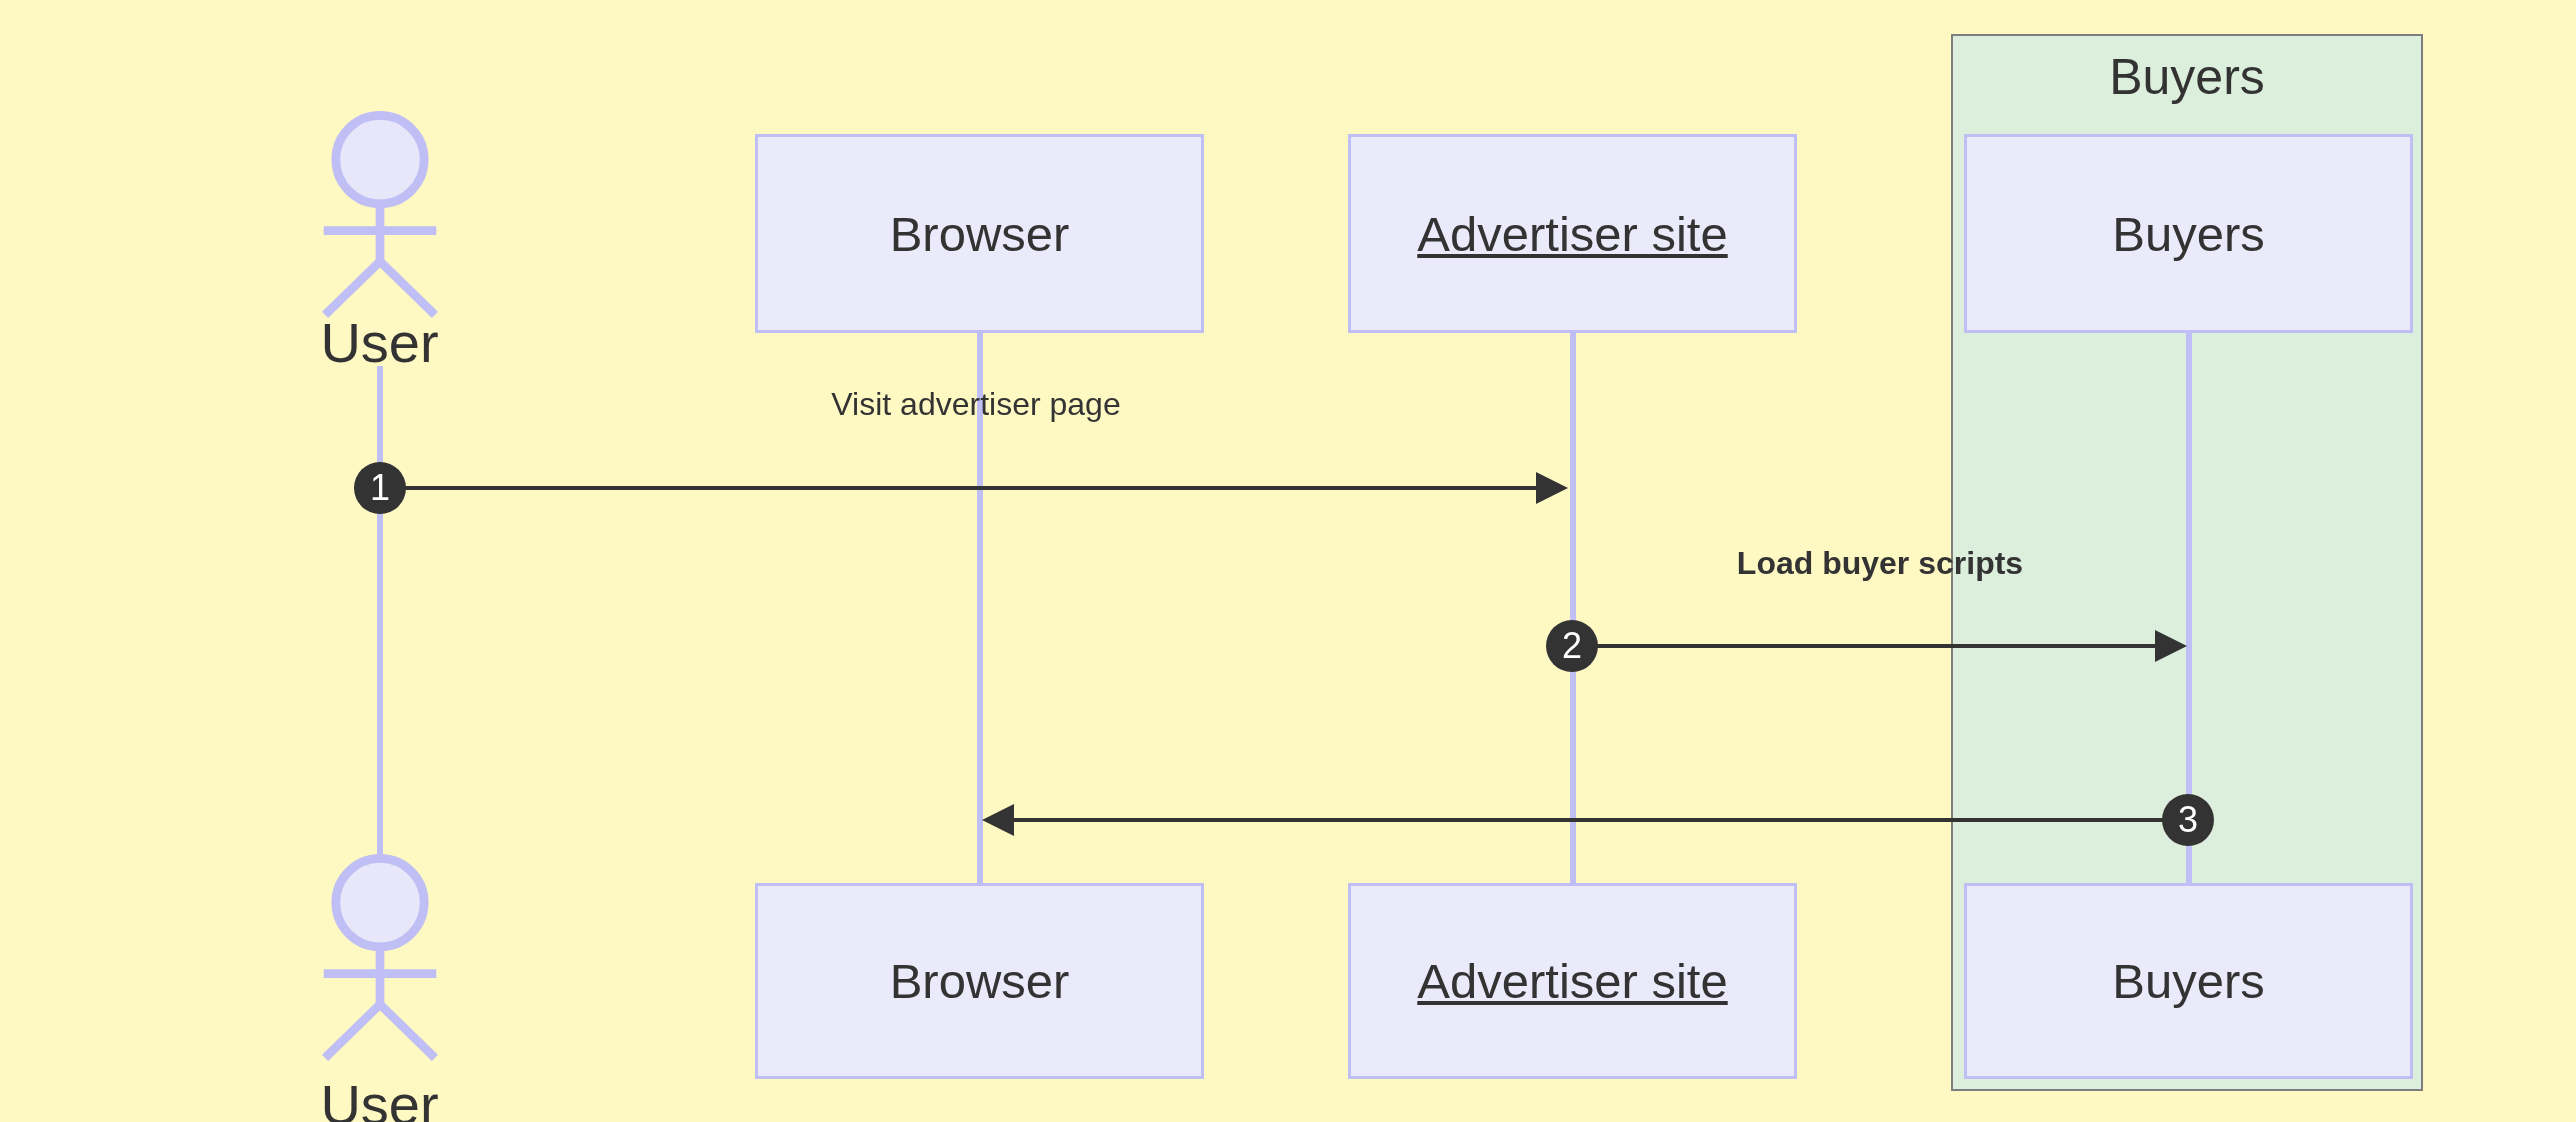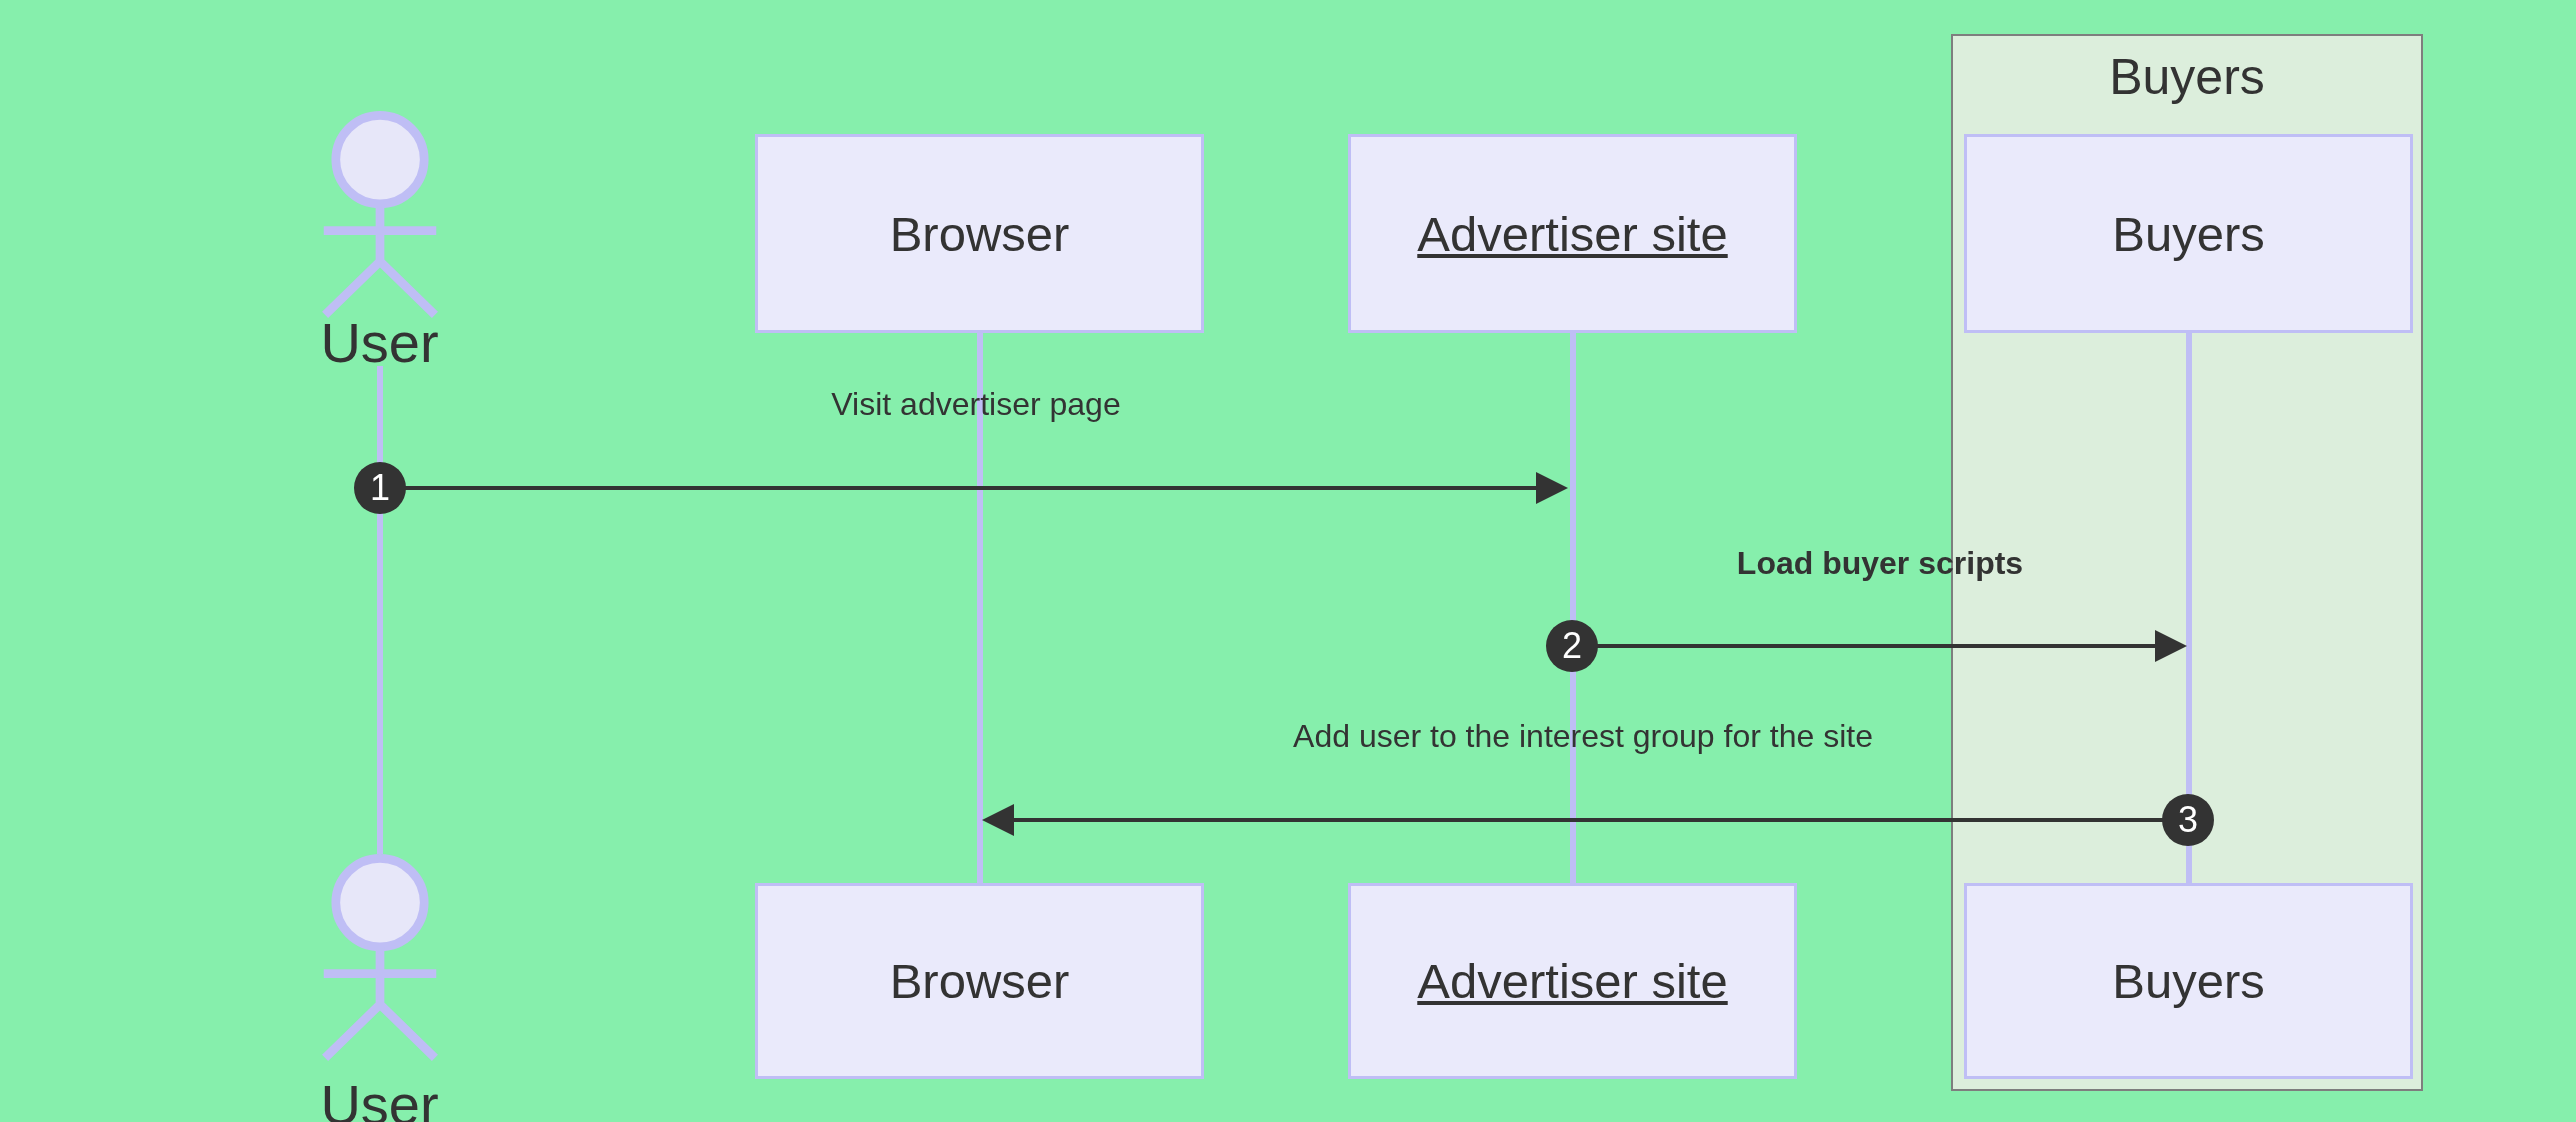--- a/index.html
+++ b/index.html
@@ -5,21 +5,21 @@
   html, body {
     margin: 0;
     padding: 0;
     background: #ffffff;
     font-family: "Liberation Sans", "DejaVu Sans", sans-serif;
   }
   #canvas {
     position: relative;
     width: 2576px;
     height: 1123px;
-    background: #86efac;
+    background: #fef9c3;
     overflow: hidden;
   }
   
   .group-box {
     position: absolute;
     left: 1951px; top: 34px;
     width: 472px; height: 1057px;
     background: #DCEEDC;
     border: 2.7px solid #7E7E7E;
     box-sizing: border-box;
@@ -177,19 +177,18 @@
   <div class="msg-label" id="msg1-label">Visit advertiser page</div>
   <div class="msg-line" id="msg1-line"></div>
   <div class="arrowhead right" id="msg1-arrowhead"></div>
   <div class="num-badge" id="msg1-badge">1</div>
 
   <div class="msg-label" id="msg2-label">Load buyer scripts</div>
   <div class="msg-line" id="msg2-line"></div>
   <div class="arrowhead right" id="msg2-arrowhead"></div>
   <div class="num-badge" id="msg2-badge">2</div>
 
-  <div class="msg-label" id="msg3-label">Add user to the interest group for the site</div>
   <div class="msg-line" id="msg3-line"></div>
   <div class="arrowhead left" id="msg3-arrowhead"></div>
   <div class="num-badge" id="msg3-badge">3</div>
 
 </div>
 
 
 </body></html>

